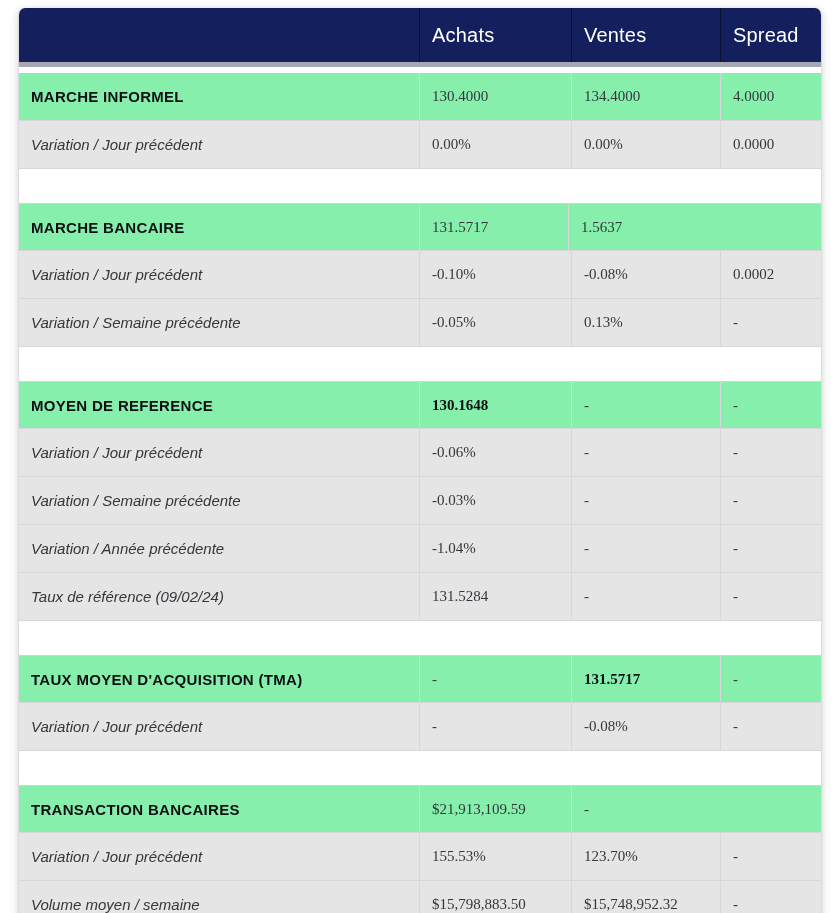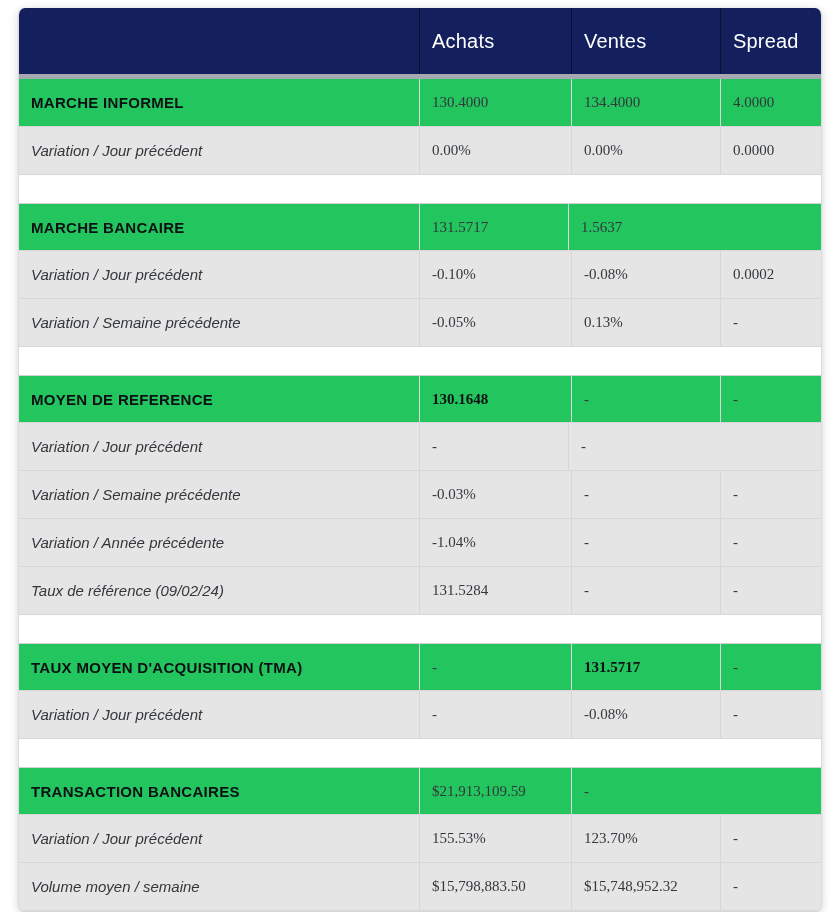--- a/index.html
+++ b/index.html
@@ -11,42 +11,42 @@
     overflow:hidden;
     box-shadow:0 2px 10px rgba(0,0,0,0.16), 0 0 2px rgba(0,0,0,0.08);
     border-left:1px solid #dcdce0;
     border-right:1px solid #dcdce0;
     border-bottom:1px solid #d7d7db;
     box-sizing:border-box;
     background:#ffffff;
   }
   .thead{
     display:flex;
-    height:66px;
+    height:54px;
     background:#141f5d;
     color:#ffffff;
   }
   .th{
     display:flex;align-items:center;
     padding:0 12px;
     font-size:20px;
     font-weight:400;
     letter-spacing:0.2px;
     box-sizing:border-box;
   }
   .th + .th{border-left:1px solid rgba(0,0,0,0.45);}
   .strip{height:5px;background:#a5a8b0;}
   .row{
     display:flex;
     height:48px;
     box-sizing:border-box;
     border-bottom:1px solid #d7d7db;
     background:#e5e5e5;
   }
-  .row.section{background:#22c55e;}
+  .row.section{background:#86efac;margin-top:6px;}
   .row.section.topline{border-top:1px solid #d2d2d7;}
   .cell{
     display:flex;align-items:center;
     padding:0 12px;
     box-sizing:border-box;
     font-size:15px;
     color:#33373c;
     overflow:hidden;white-space:nowrap;
   }
   .cell + .cell{border-left:1px solid #d7d7db;font-family:Liberation Serif, serif;}
@@ -111,20 +111,21 @@
   <div class="spacer"></div>
 
   <div class="row section topline">
     <div class="cell col-label title">MOYEN DE REFERENCE</div>
     <div class="cell col-achats strong">130.1648</div>
     <div class="cell col-ventes">-</div>
     <div class="cell col-spread">-</div>
   </div>
   <div class="row">
     <div class="cell col-label lbl">Variation / Jour précédent</div>
+    <div class="cell col-achats">-0.06%</div>
     <div class="cell col-ventes">-</div>
     <div class="cell col-spread">-</div>
   </div>
   <div class="row">
     <div class="cell col-label lbl">Variation / Semaine précédente</div>
     <div class="cell col-achats">-0.03%</div>
     <div class="cell col-ventes">-</div>
     <div class="cell col-spread">-</div>
   </div>
   <div class="row">

